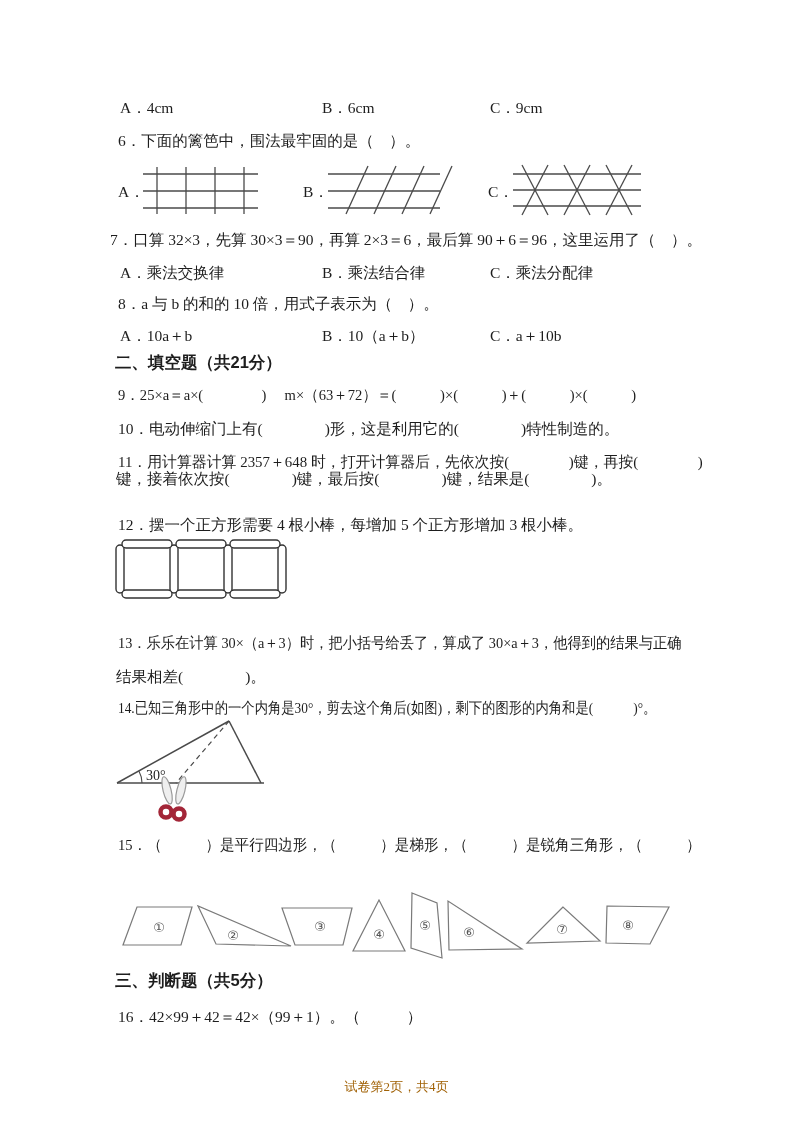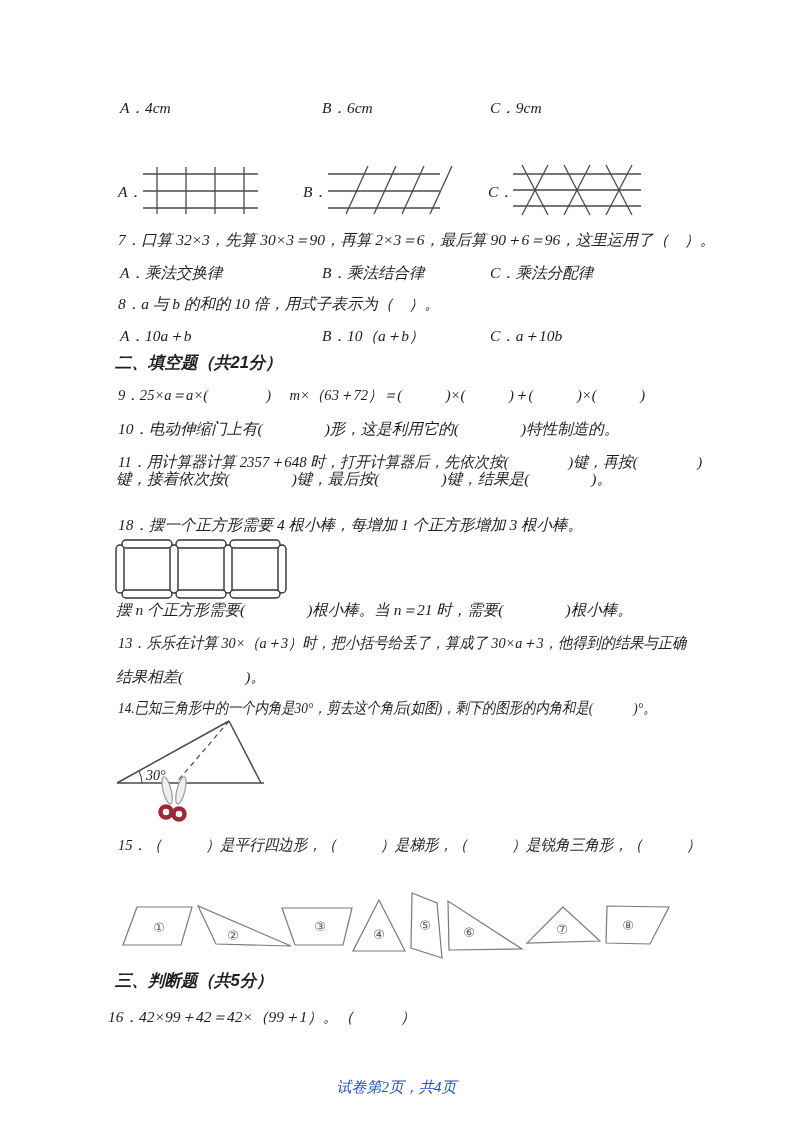--- a/index.html
+++ b/index.html
@@ -3,21 +3,20 @@
 <meta charset="utf-8">
 <style>
   html,body{margin:0;padding:0;background:#ffffff;}
   .page{
     position:relative;
     width:793px;height:1122px;
     background:#ffffff;
     font-family:"Liberation Serif","DejaVu Serif",serif;
     color:#1d1d1d;
     overflow:hidden;
-    font-style:italic;
   }
   .line{
     position:absolute;
     white-space:pre;
     font-size:15.5px;
     line-height:20px;
     transform-origin:0 50%;
   }
   .hdr{
     font-family:"Liberation Sans","DejaVu Sans",sans-serif;
@@ -29,35 +28,36 @@
   .sx92{transform:scaleX(.92);}
   .sx86{transform:scaleX(.86);}
   .pos-a{left:120px;}
   .pos-b{left:305px;margin-left:17px;}
   .pos-c{left:490px;}
   .fig{position:absolute;}
   .footer{
     position:absolute;
     left:0;width:100%;
     text-align:center;
-    font-size:15px;
-    color:#1d4ed8;
+    font-size:13px;
+    color:#a16207;
   }
   svg text{font-family:"DejaVu Sans","Liberation Sans",sans-serif;}
   svg .lbl{font-family:"Liberation Serif","DejaVu Serif",serif;}
 </style>
 </head>
 <body>
 
 <div class="page">
 
   <span class="line pos-a" style="top:98px">A．4cm</span>
   <span class="line pos-b" style="top:98px">B．6cm</span>
   <span class="line pos-c" style="top:98px">C．9cm</span>
 
+  <span class="line" style="left:118px;top:131px">6．下面的篱笆中，围法最牢固的是（　）。</span>
 
   <span class="line" style="left:118px;top:182px">A．</span>
   <svg class="fig" style="left:143px;top:164px" width="115" height="52" viewBox="0 0 115 52">
     <g stroke="#4a4a4a" stroke-width="1.3">
       <line x1="0" y1="10" x2="115" y2="10"></line>
         <line x1="0" y1="27" x2="115" y2="27"></line>
         <line x1="0" y1="44" x2="115" y2="44"></line>
       <line x1="14" y1="3" x2="14" y2="50"></line>
         <line x1="43" y1="3" x2="43" y2="50"></line>
         <line x1="72" y1="3" x2="72" y2="50"></line>
@@ -86,56 +86,55 @@
         <line x1="0" y1="44" x2="128" y2="44"></line>
       <line x1="9" y1="3" x2="35" y2="53"></line>
         <line x1="35" y1="3" x2="9" y2="53"></line>
       <line x1="51" y1="3" x2="77" y2="53"></line>
         <line x1="77" y1="3" x2="51" y2="53"></line>
       <line x1="93" y1="3" x2="119" y2="53"></line>
         <line x1="119" y1="3" x2="93" y2="53"></line>
     </g>
   </svg>
 
-  <span class="line" style="left:118px;top:230px">7．口算 32×3，先算 30×3＝90，再算 2×3＝6，最后算 90＋6＝96，这里运用了（　）。</span>
+  <span class="line" style="left:110px;top:230px">7．口算 32×3，先算 30×3＝90，再算 2×3＝6，最后算 90＋6＝96，这里运用了（　）。</span>
   <span class="line pos-a" style="top:263px">A．乘法交换律</span>
   <span class="line pos-b" style="top:263px">B．乘法结合律</span>
   <span class="line pos-c" style="top:263px">C．乘法分配律</span>
 
   <span class="line" style="left:118px;top:294px">8．a 与 b 的和的 10 倍，用式子表示为（　）。</span>
   <span class="line pos-a" style="top:326px">A．10a＋b</span>
   <span class="line pos-b" style="top:326px">B．10（a＋b）</span>
   <span class="line pos-c" style="top:326px">C．a＋10b</span>
 
   <span class="line hdr" style="left:115px;top:352px">二、填空题（共21分）</span>
 
   <span class="line sx94" style="left:118px;top:385px">9．25×a＝a×(　　　　)　 m×（63＋72）＝(　　　)×(　　　)＋(　　　)×(　　　)</span>
   <span class="line" style="left:118px;top:419px">10．电动伸缩门上有(　　　　)形，这是利用它的(　　　　)特性制造的。</span>
 
   <span class="line sx96" style="left:118px;top:452px">11．用计算器计算 2357＋648 时，打开计算器后，先依次按(　　　　)键，再按(　　　　)</span>
   <span class="line" style="left:116px;top:469px">键，接着依次按(　　　　)键，最后按(　　　　)键，结果是(　　　　)。</span>
 
-  <span class="line" style="left:118px;top:515px">18．摆一个正方形需要 4 根小棒，每增加 1 个正方形增加 3 根小棒。</span>
+  <span class="line" style="left:118px;top:515px">12．摆一个正方形需要 4 根小棒，每增加 5 个正方形增加 3 根小棒。</span>
 
   <svg class="fig" style="left:114px;top:538px" width="180" height="62" viewBox="0 0 180 62">
     <g stroke="#333333" stroke-width="1.4" fill="#ffffff">
       <rect x="2" y="7" width="8" height="48" rx="4"></rect>
       <rect x="56" y="7" width="8" height="48" rx="4"></rect>
       <rect x="110" y="7" width="8" height="48" rx="4"></rect>
       <rect x="164" y="7" width="8" height="48" rx="4"></rect>
       <rect x="8" y="2" width="50" height="8" rx="4"></rect>
       <rect x="62" y="2" width="50" height="8" rx="4"></rect>
       <rect x="116" y="2" width="50" height="8" rx="4"></rect>
       <rect x="8" y="52" width="50" height="8" rx="4"></rect>
       <rect x="62" y="52" width="50" height="8" rx="4"></rect>
       <rect x="116" y="52" width="50" height="8" rx="4"></rect>
     </g>
   </svg>
 
-  <span class="line" style="left:116px;top:600px">摆 n 个正方形需要(　　　　)根小棒。当 n＝21 时，需要(　　　　)根小棒。</span>
 
   <span class="line sx92" style="left:118px;top:633px">13．乐乐在计算 30×（a＋3）时，把小括号给丢了，算成了 30×a＋3，他得到的结果与正确</span>
   <span class="line" style="left:116px;top:667px">结果相差(　　　　)。</span>
 
   <span class="line sx86" style="left:118px;top:698px">14.已知三角形中的一个内角是30°，剪去这个角后(如图)，剩下的图形的内角和是(　　　)°。</span>
 
   <svg class="fig" style="left:112px;top:716px" width="212" height="116" viewBox="0 0 212 116">
     <g stroke="#4a4a4a" stroke-width="1.5" fill="none">
       <line x1="5" y1="67" x2="152" y2="67"></line>
       <line x1="5" y1="67" x2="117" y2="5"></line>
@@ -172,17 +171,17 @@
       <text x="267" y="53">④</text>
       <text x="313" y="44">⑤</text>
       <text x="357" y="51">⑥</text>
       <text x="450" y="48">⑦</text>
       <text x="516" y="44">⑧</text>
     </g>
   </svg>
 
   <span class="line hdr" style="left:115px;top:970px">三、判断题（共5分）</span>
 
-  <span class="line" style="left:108px;top:1007px">16．42×99＋42＝42×（99＋1）。（　　　）</span>
+  <span class="line" style="left:118px;top:1007px">16．42×99＋42＝42×（99＋1）。（　　　）</span>
 
   <div class="footer" style="top:1078px">试卷第2页，共4页</div>
 
 </div>
 
 </body></html>

